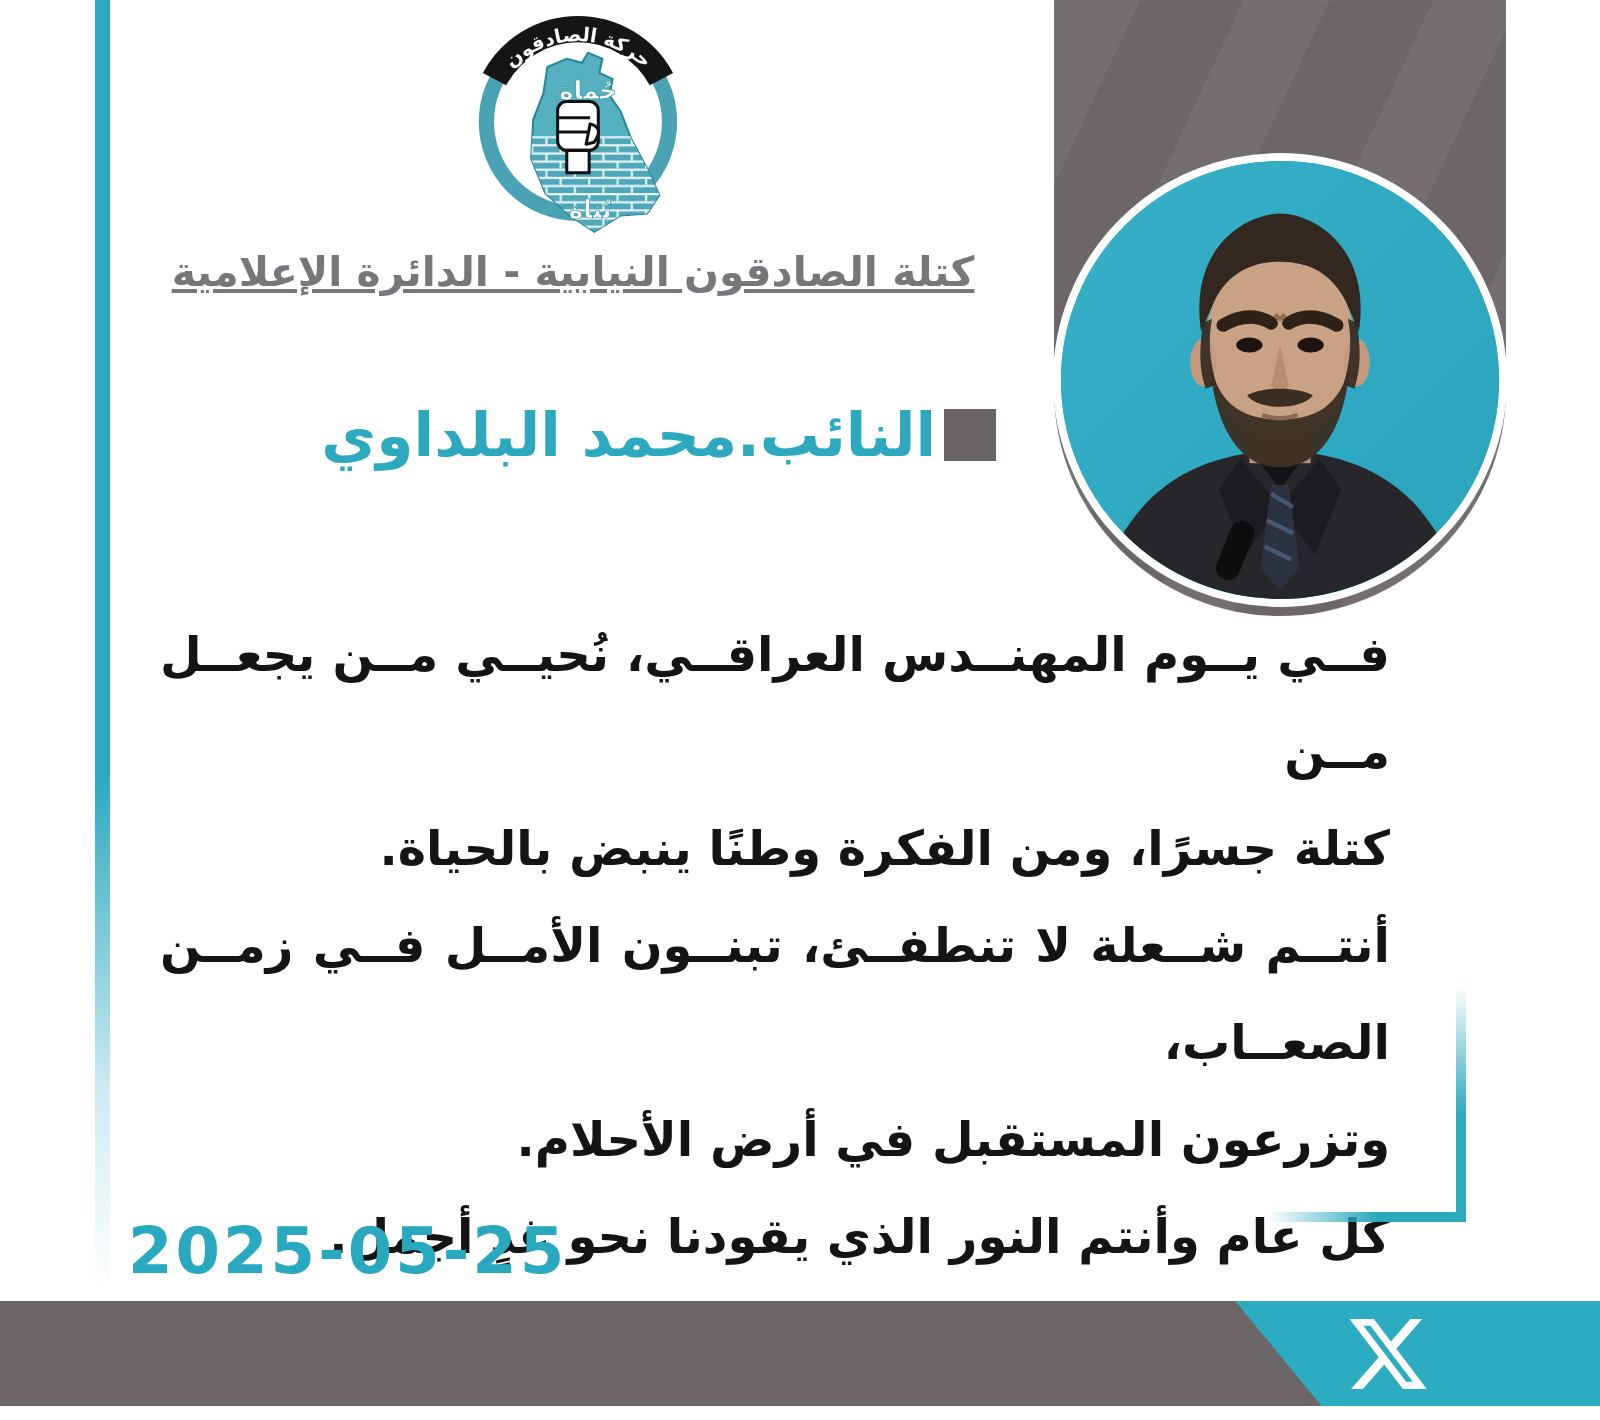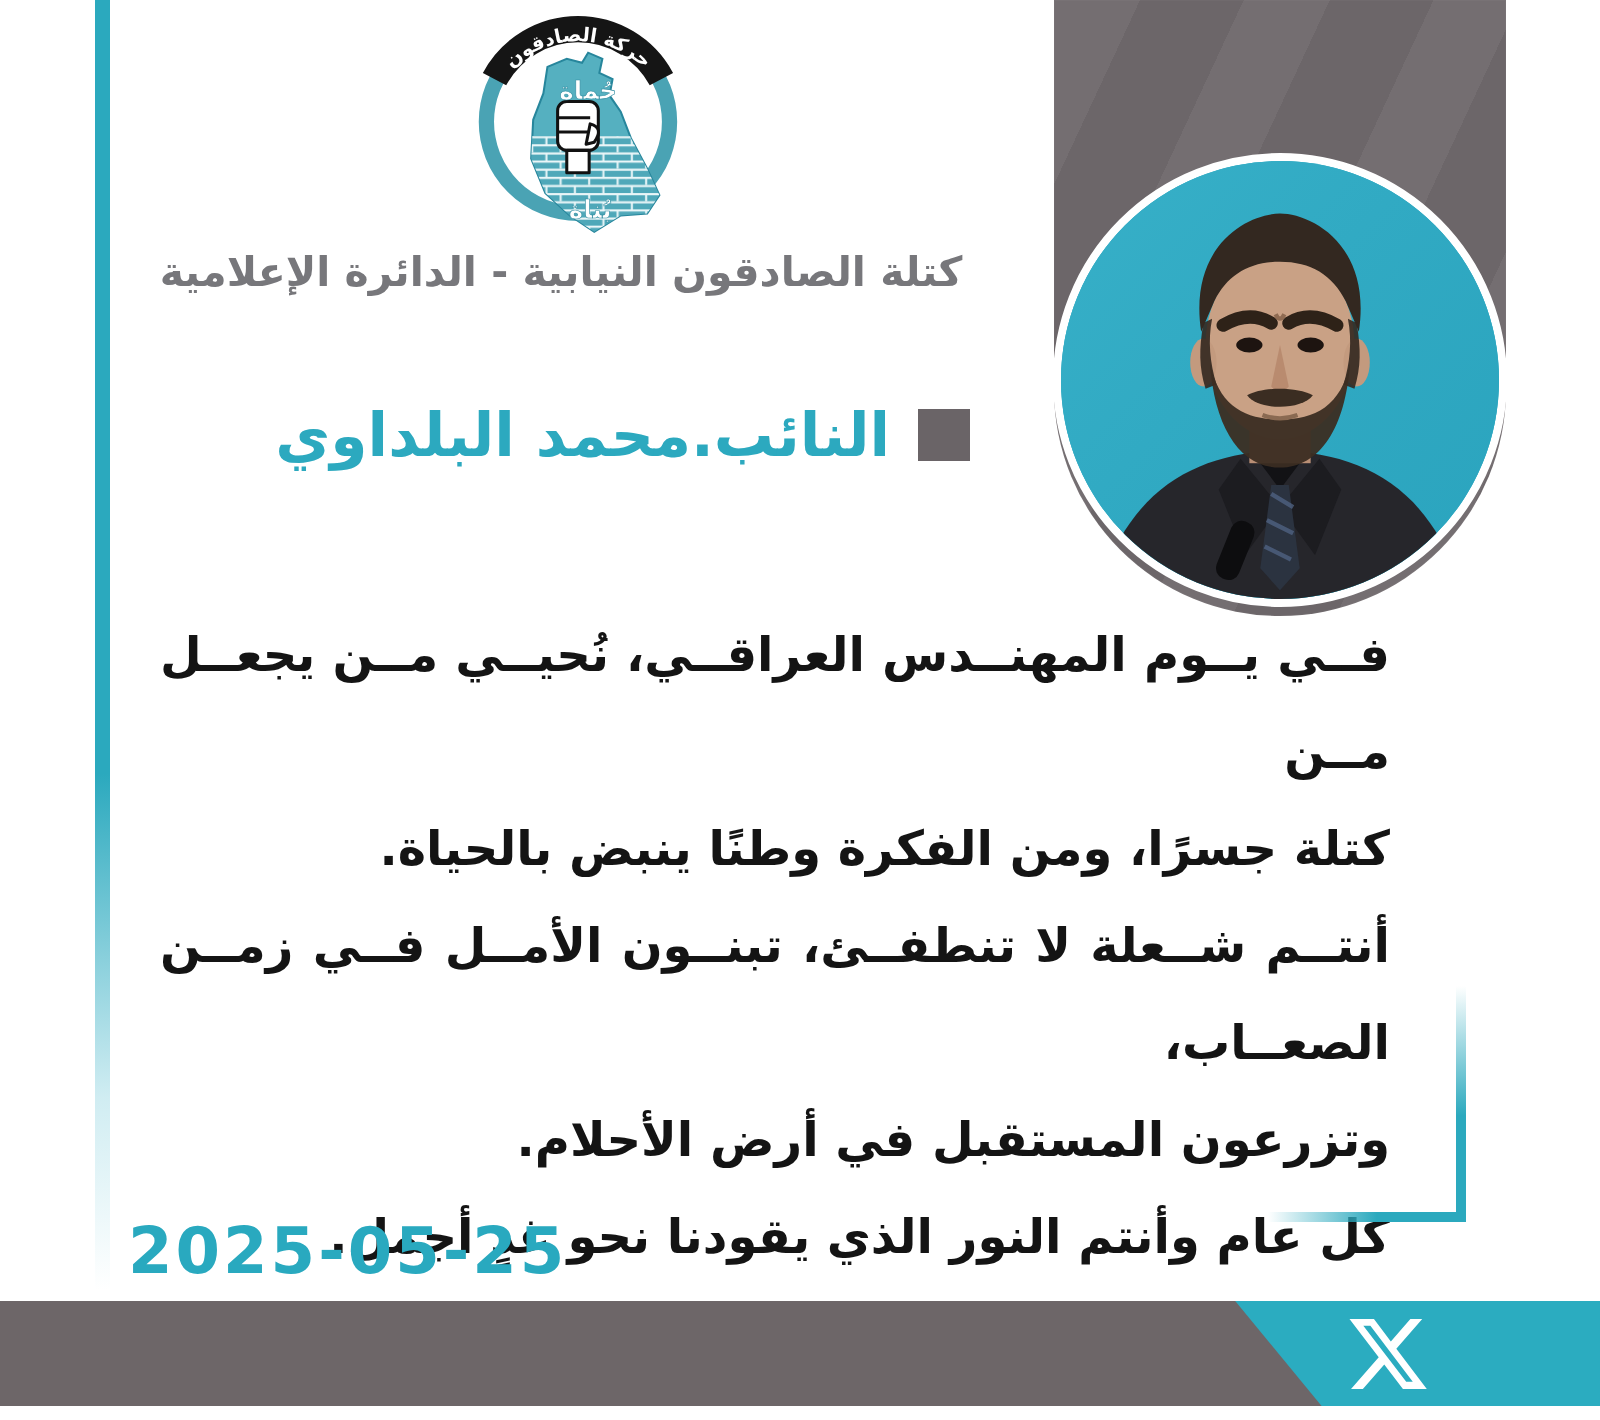--- a/index.html
+++ b/index.html
@@ -7,31 +7,31 @@
     position:relative;width:1600px;height:1420px;overflow:hidden;
     background:#ffffff;font-family:"DejaVu Sans",sans-serif;
   }
   
   #left-bar{
     position:absolute;left:95px;top:0;width:15px;height:1290px;
     background:linear-gradient(to bottom,#2BA9BE 0%,#2BA9BE 60%,rgba(150,214,226,.45) 85%,rgba(255,255,255,0) 100%);
   }
   
   #org-ar{
-    position:absolute;left:101px;top:248px;width:920px;text-align:center;
-    direction:rtl;font-size:41px;font-weight:600;color:#77777B;letter-spacing:0;
+    position:absolute;left:113px;top:248px;width:920px;text-align:center;
+    direction:rtl;font-size:41px;font-weight:600;color:#77777B;letter-spacing:0;text-decoration:underline;
   }
   #org-en{
     position:absolute;left:115px;top:320px;width:920px;text-align:center;
     font-size:31px;font-weight:600;color:#2FA3B8;
   }
   
   #title-row{
-    position:absolute;right:630px;top:402px;direction:rtl;
-    display:flex;align-items:center;gap:28px;text-align:right;
+    position:absolute;right:604px;top:402px;direction:rtl;
+    display:flex;align-items:center;gap:8px;text-align:right;
   }
   #title-square{width:52px;height:52px;background:#6A6467;flex:0 0 auto;}
   #title-text{
     font-size:60px;font-weight:bold;color:#2CA9BF;white-space:nowrap;line-height:1.1;
   }
   
   #badge{
     position:absolute;left:1054px;top:0;width:452px;height:616px;
     border-radius:0 0 226px 226px;
     background:repeating-linear-gradient(115deg,#746E71 0 78px,#6C6669 78px 172px);

